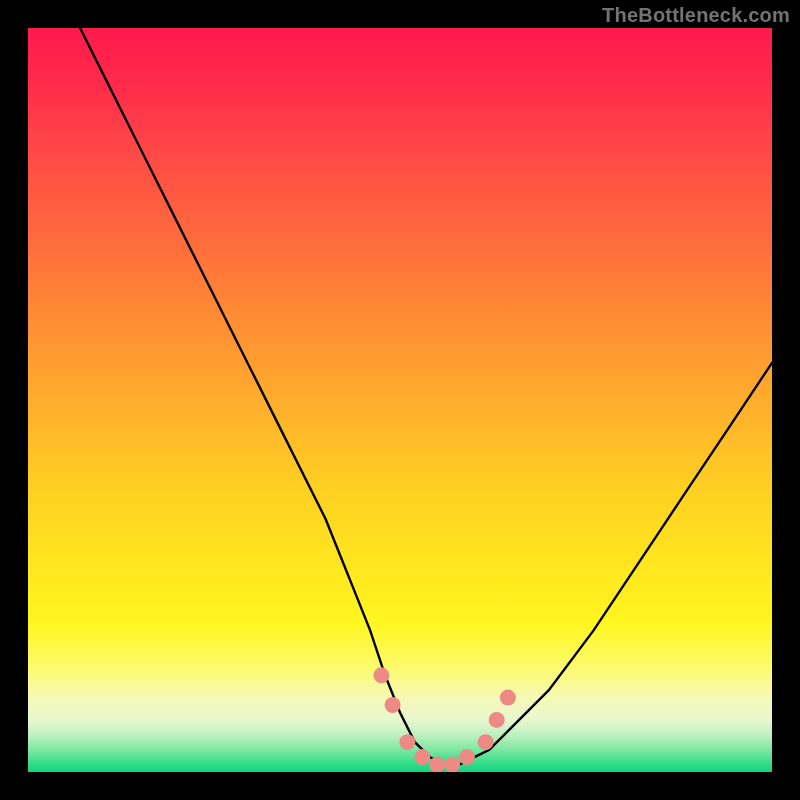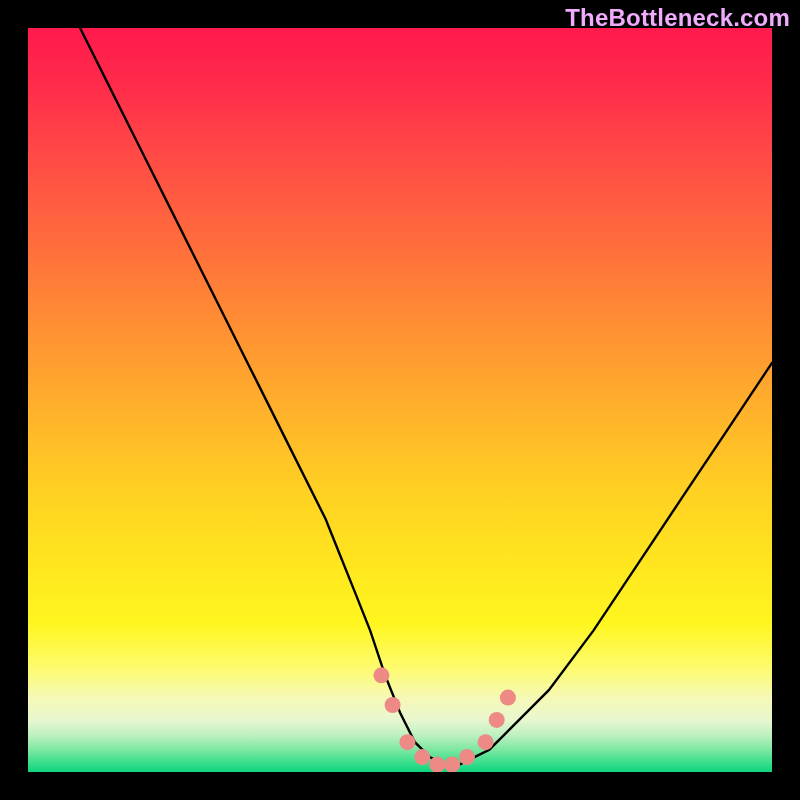--- a/index.html
+++ b/index.html
@@ -45,23 +45,23 @@
   .curve-svg {
     position: absolute;
     inset: 0;
     width: 744px;
     height: 744px;
   }
   .attribution {
     position: absolute;
     top: 4px;
     right: 10px;
-    font-size: 24px;
+    font-size: 20px;
     font-weight: 600;
-    color: #f0abfc;
+    color: #737373;
     letter-spacing: 0.2px;
     user-select: none;
   }
 </style>
 </head>
 <body>
 
 <div class="attribution">TheBottleneck.com</div>
 
 <div class="frame">

